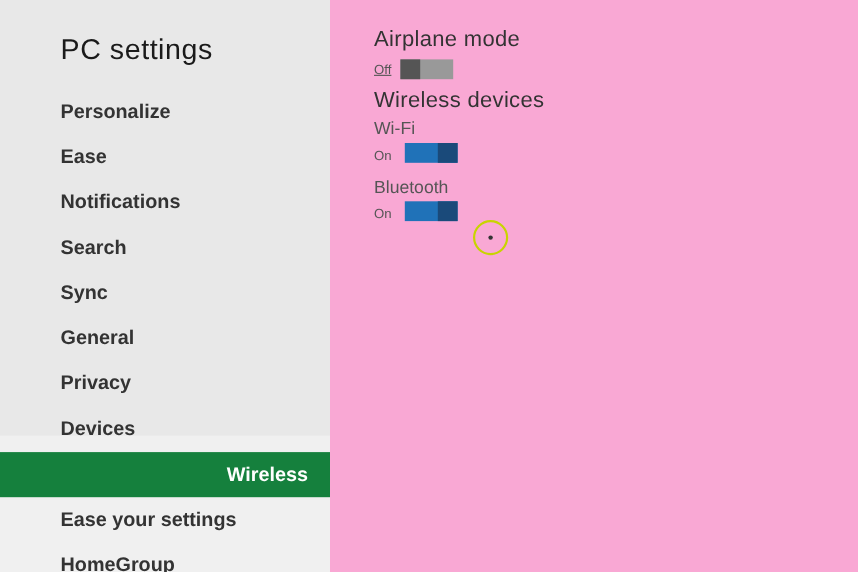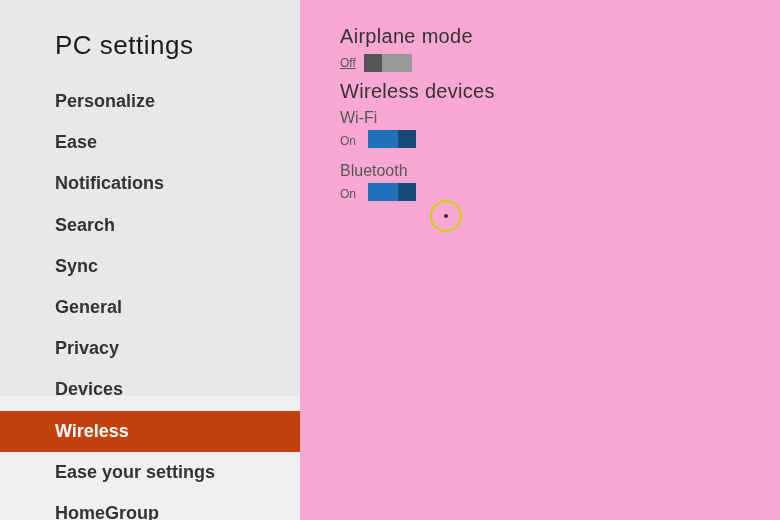--- a/index.html
+++ b/index.html
@@ -38,22 +38,23 @@
       display: block;
       padding: 8px 20px 8px 55px;
       font-size: 18px;
       color: #333;
       cursor: pointer;
       font-weight: 700;
       line-height: 1.4;
     }
 
     .sidebar-item.active {
-      background: #c2410c;
+      background: #15803d;
       color: white;
+      text-align: right;
     }
 
     
     .main-content {
       flex: 1;
       background: #f9a8d4;
       padding: 25px 40px;
       position: relative;
     }
 

